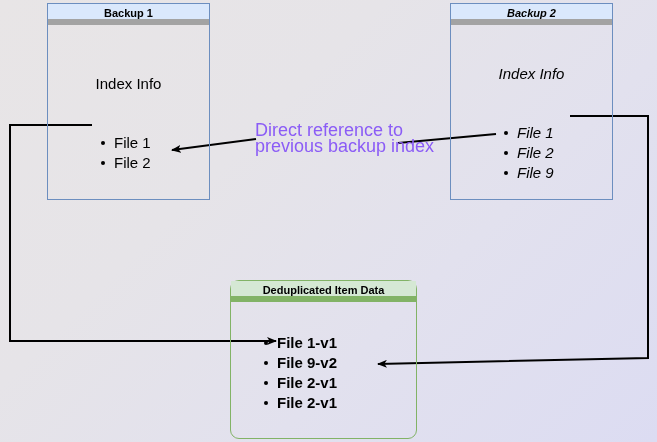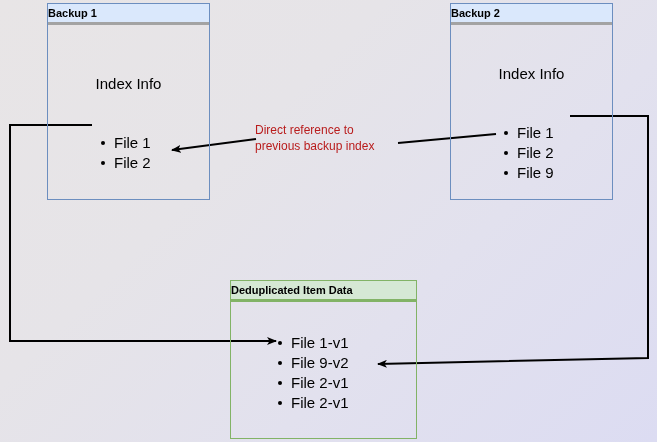--- a/index.html
+++ b/index.html
@@ -32,26 +32,26 @@
     border: 1px solid #6c8ebf;
     background: transparent;
   }
   .node.green {
     border-color: #82b366;
   }
   .node-header {
     box-sizing: border-box;
     height: 21px;
     line-height: 19px;
-    text-align: left;
+    text-align: center;
     font-size: 11px;
     font-weight: bold;
     color: #000000;
     background: #dae8fc;
-    border-bottom: 3px solid #a3a3a3;
+    border-bottom: 6px solid #a3a3a3;
   }
   .node.green .node-header {
     background: #d5e8d4;
     border-bottom-color: #82b366;
   }
   .node-body {
     position: relative;
     height: calc(100% - 21px);
   }
   .index-label {
@@ -81,24 +81,24 @@
     position: absolute;
     left: 3px;
     top: 8px;
     width: 4px;
     height: 4px;
     border-radius: 50%;
     background: #000000;
   }
   .edge-label {
     position: absolute;
-    text-align: left;
-    font-size: 12px;
+    text-align: right;
+    font-size: 18px;
     line-height: 16px;
-    color: #b91c1c;
+    color: #8b5cf6;
     white-space: nowrap;
   }
 </style>
 </head>
 <body>
 
 <div id="canvas">
 
   <svg class="edges" viewBox="0 0 657 442">
     <defs>
@@ -120,36 +120,36 @@
     <div class="node-header">Backup 1</div>
     <div class="node-body">
       <div class="index-label" style="top:50px;">Index Info</div>
       <ul class="item-list" style="left:50px; top:108px;">
         <li>File 1</li>
         <li>File 2</li>
       </ul>
     </div>
   </div>
 
-  <div class="node" style="left:450px; top:3px; width:163px; height:197px;">
+  <div class="node" style="left:450px; top:3px; width:163px; height:197px;font-style:italic;">
     <div class="node-header">Backup 2</div>
     <div class="node-body">
       <div class="index-label" style="top:40px;">Index Info</div>
       <ul class="item-list" style="left:50px; top:98px;">
         <li>File 1</li>
         <li>File 2</li>
         <li>File 9</li>
       </ul>
     </div>
   </div>
 
-  <div class="node green" style="left:230px; top:280px; width:187px; height:159px;">
+  <div class="node green" style="left:230px; top:280px; width:187px; height:159px;border-radius:9px;">
     <div class="node-header">Deduplicated Item Data</div>
     <div class="node-body">
-      <ul class="item-list" style="left:44px; top:31px;">
+      <ul class="item-list" style="left:30px; top:31px;font-weight:bold;">
         <li>File 1-v1</li>
         <li>File 9-v2</li>
         <li>File 2-v1</li>
         <li>File 2-v1</li>
       </ul>
     </div>
   </div>
 
   <div class="edge-label" style="left:255px; top:122px; width:145px;">
     <div>Direct reference to</div>

